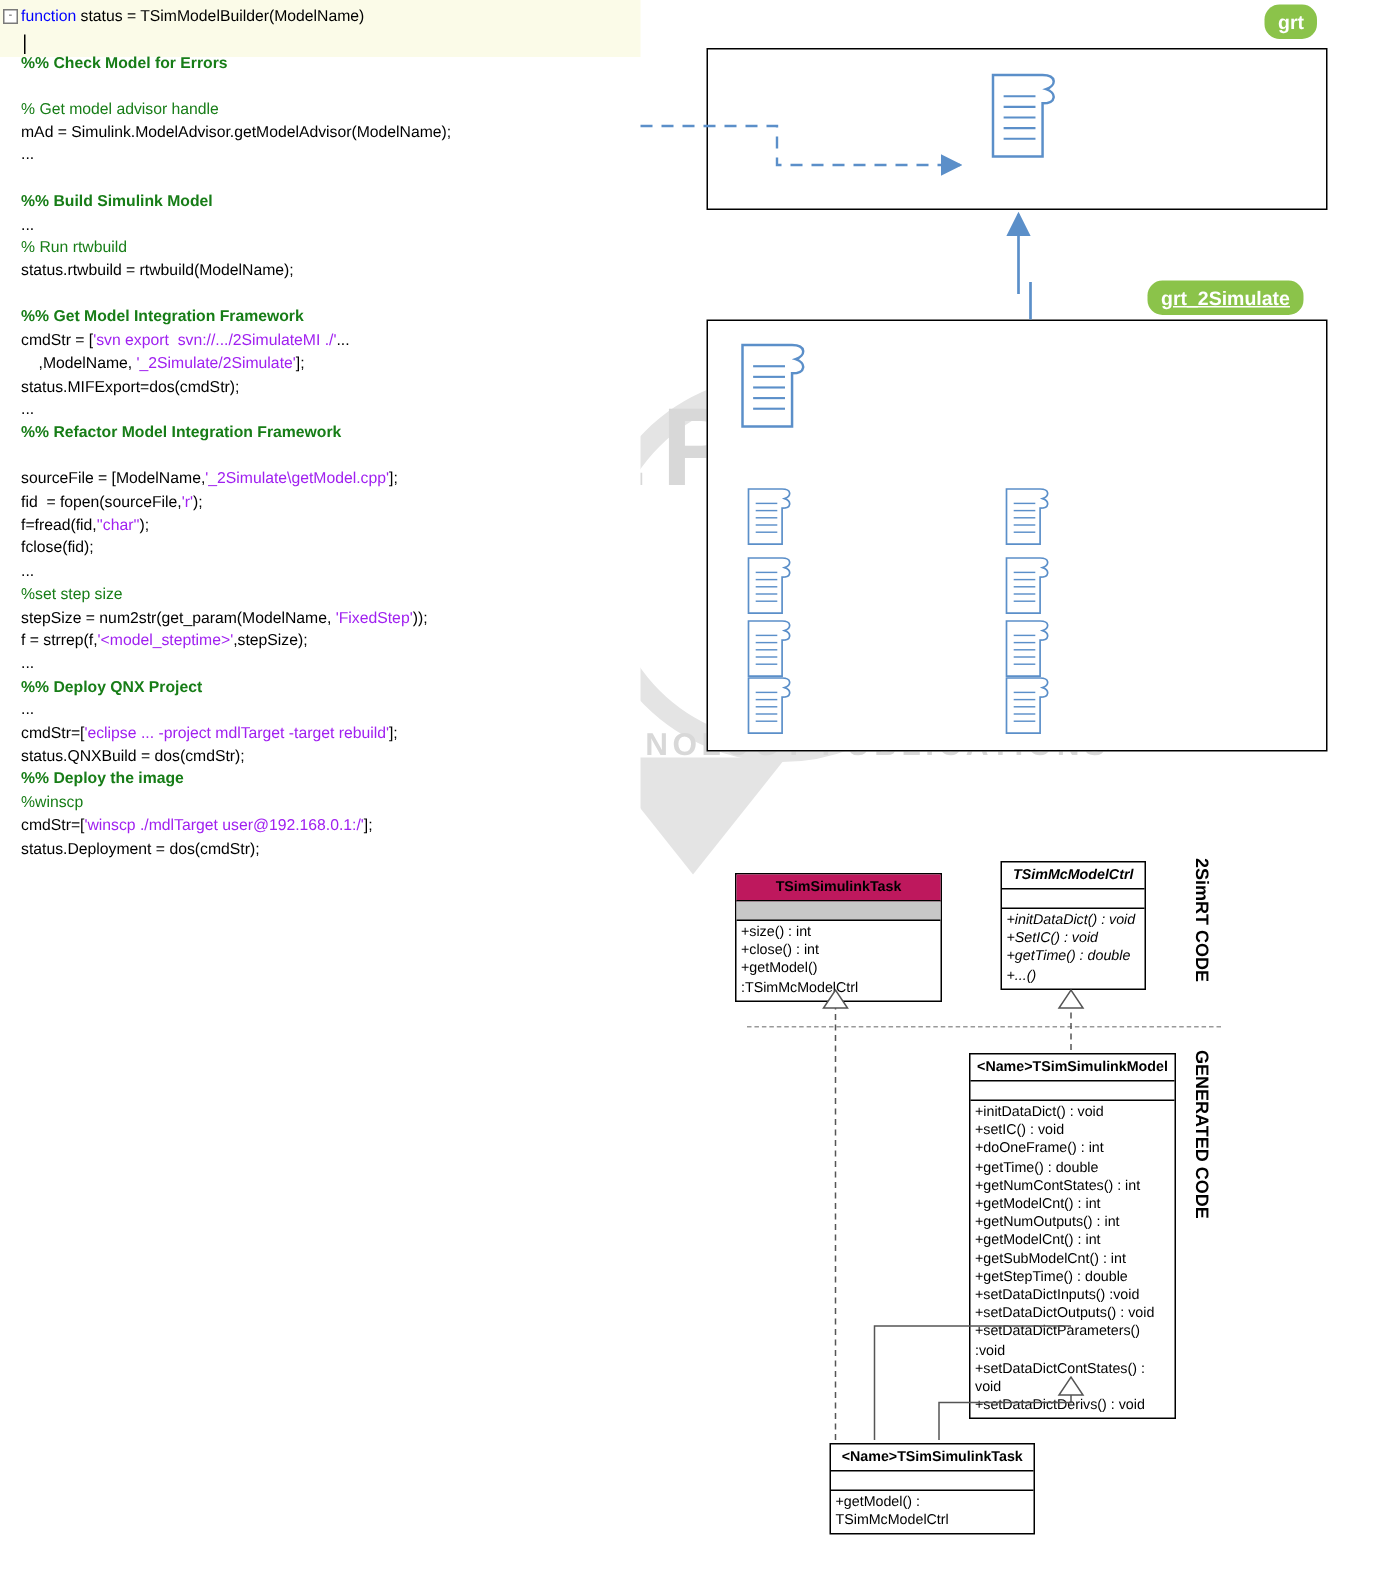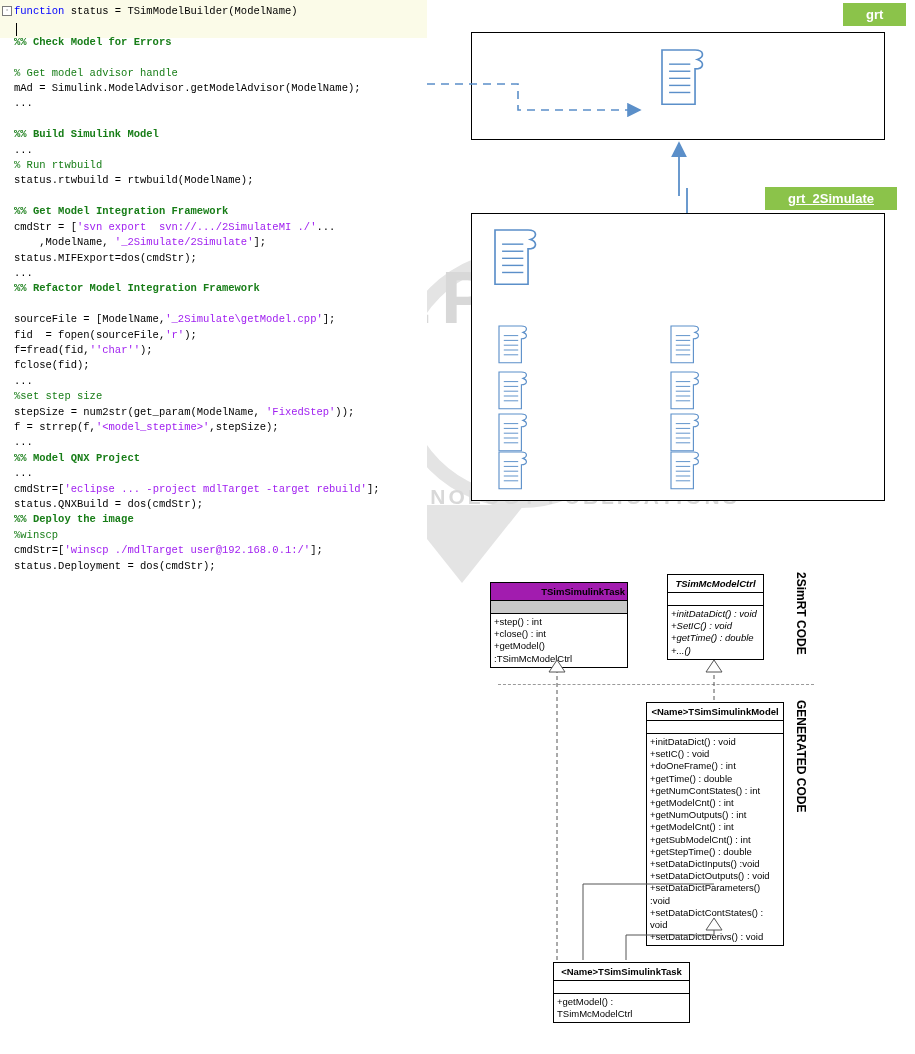--- a/index.html
+++ b/index.html
@@ -33,21 +33,21 @@
   .code-panel{
     position:absolute;left:0;top:0;width:427px;height:576px;
     background:#ffffff;z-index:2;
   }
   .code-head{
     position:absolute;left:0;top:0;width:427px;height:22px;
     background:#fbfbe8;border-bottom:0;
   }
   pre.code{
     position:absolute;left:14px;top:4px;margin:0;
-    font-family:Liberation Mono, monospace;font-size:10.5px;
+    font-family:Liberation Sans, sans-serif;font-size:10.5px;
     line-height:15.4px;white-space:pre;color:#000;
   }
   .fold{
     position:absolute;left:2px;top:6px;width:8px;height:8px;
     border:1px solid #7a7a7a;background:#fff;font-size:7px;line-height:7px;
     text-align:center;color:#444;font-family:"DejaVu Sans Mono", monospace;
   }
   .kw{color:#0000ff;}
   .cmt{color:#177d17;}
   .cmt-b{color:#177d17;font-weight:bold;}
@@ -55,21 +55,21 @@
   .cursorline{
     position:absolute;left:0;top:22px;width:427px;height:16px;background:#fbfbe8;
   }
   .caret{
     position:absolute;left:16px;top:23px;width:1px;height:13px;background:#000;
   }
 
   
   .tag{
     position:absolute;background:#8bc34a;color:#ffffff;font-weight:bold;
-    font-size:13px;padding:4px 23px;z-index:3;
+    font-size:13px;padding:4px 9px;z-index:3;border-radius:10px;
   }
   .bigbox{
     position:absolute;border:1px solid #000;background:#fff;z-index:2;
   }
 
   
   svg.overlay{position:absolute;left:0;top:0;width:915px;height:1054px;z-index:4;pointer-events:none;}
 
   
   .uml{
@@ -77,21 +77,21 @@
     font-size:9.5px;color:#000;
   }
   .uml .title{
     font-weight:bold;text-align:center;padding:3px 2px;font-size:9.5px;
     border-bottom:1px solid #000;
   }
   .uml .attrs{
     border-bottom:1px solid #000;height:12px;
   }
   .uml .ops{padding:2px 3px;line-height:12.2px;}
-  .uml.shaded .title{background:#a21caf;text-align:right;}
+  .uml.shaded .title{background:#be185d;}
   .uml.shaded .attrs{background:#c8c8c8;}
 
   .sidelabel{
     position:absolute;font-weight:bold;font-size:12px;color:#000;
     transform:rotate(90deg);transform-origin:left top;white-space:nowrap;z-index:3;
   }
   .sep-dash{
     position:absolute;border-top:1px dashed #9a9a9a;z-index:2;
   }
 </style>
@@ -132,21 +132,21 @@
 
 sourceFile = [ModelName,<span class="str">'_2Simulate\getModel.cpp'</span>];
 fid  = fopen(sourceFile,<span class="str">'r'</span>);
 f=fread(fid,<span class="str">''char''</span>);
 fclose(fid);
 ...
 <span class="cmt">%set step size</span>
 stepSize = num2str(get_param(ModelName, <span class="str">'FixedStep'</span>));
 f = strrep(f,<span class="str">'&lt;model_steptime&gt;'</span>,stepSize);
 ...
-<span class="cmt-b">%% Model QNX Project</span>
+<span class="cmt-b">%% Deploy QNX Project</span>
 ...
 cmdStr=[<span class="str">'eclipse ... -project mdlTarget -target rebuild'</span>];
 status.QNXBuild = dos(cmdStr);
 <span class="cmt-b">%% Deploy the image</span>
 <span class="cmt">%winscp</span>
 cmdStr=[<span class="str">'winscp ./mdlTarget user@192.168.0.1:/'</span>];
 status.Deployment = dos(cmdStr);</pre>
 </div>
 
 <div class="tag" style="left:843px;top:3px;">grt</div>
@@ -227,21 +227,21 @@
   <path d="M626,960 L626,935 L714,935 L714,930" stroke="#555" stroke-width="1" fill="none"></path>
   <path d="M706,930 L722,930 L714,918 Z" fill="#ffffff" stroke="#555" stroke-width="1"></path>
 </svg>
 
 <div class="sep-dash" style="left:498px;top:684px;width:316px;"></div>
 
 <div class="uml shaded" style="left:490px;top:582px;width:136px;">
   <div class="title">TSimSimulinkTask</div>
   <div class="attrs"></div>
   <div class="ops">
-    <div>+step() : int</div>
+    <div>+size() : int</div>
     <div>+close() : int</div>
     <div>+getModel() :TSimMcModelCtrl</div>
   </div>
 </div>
 
 <div class="uml" style="left:667px;top:574px;width:95px;font-style:italic;">
   <div class="title">TSimMcModelCtrl</div>
   <div class="attrs"></div>
   <div class="ops">
     <div>+initDataDict() : void</div>

